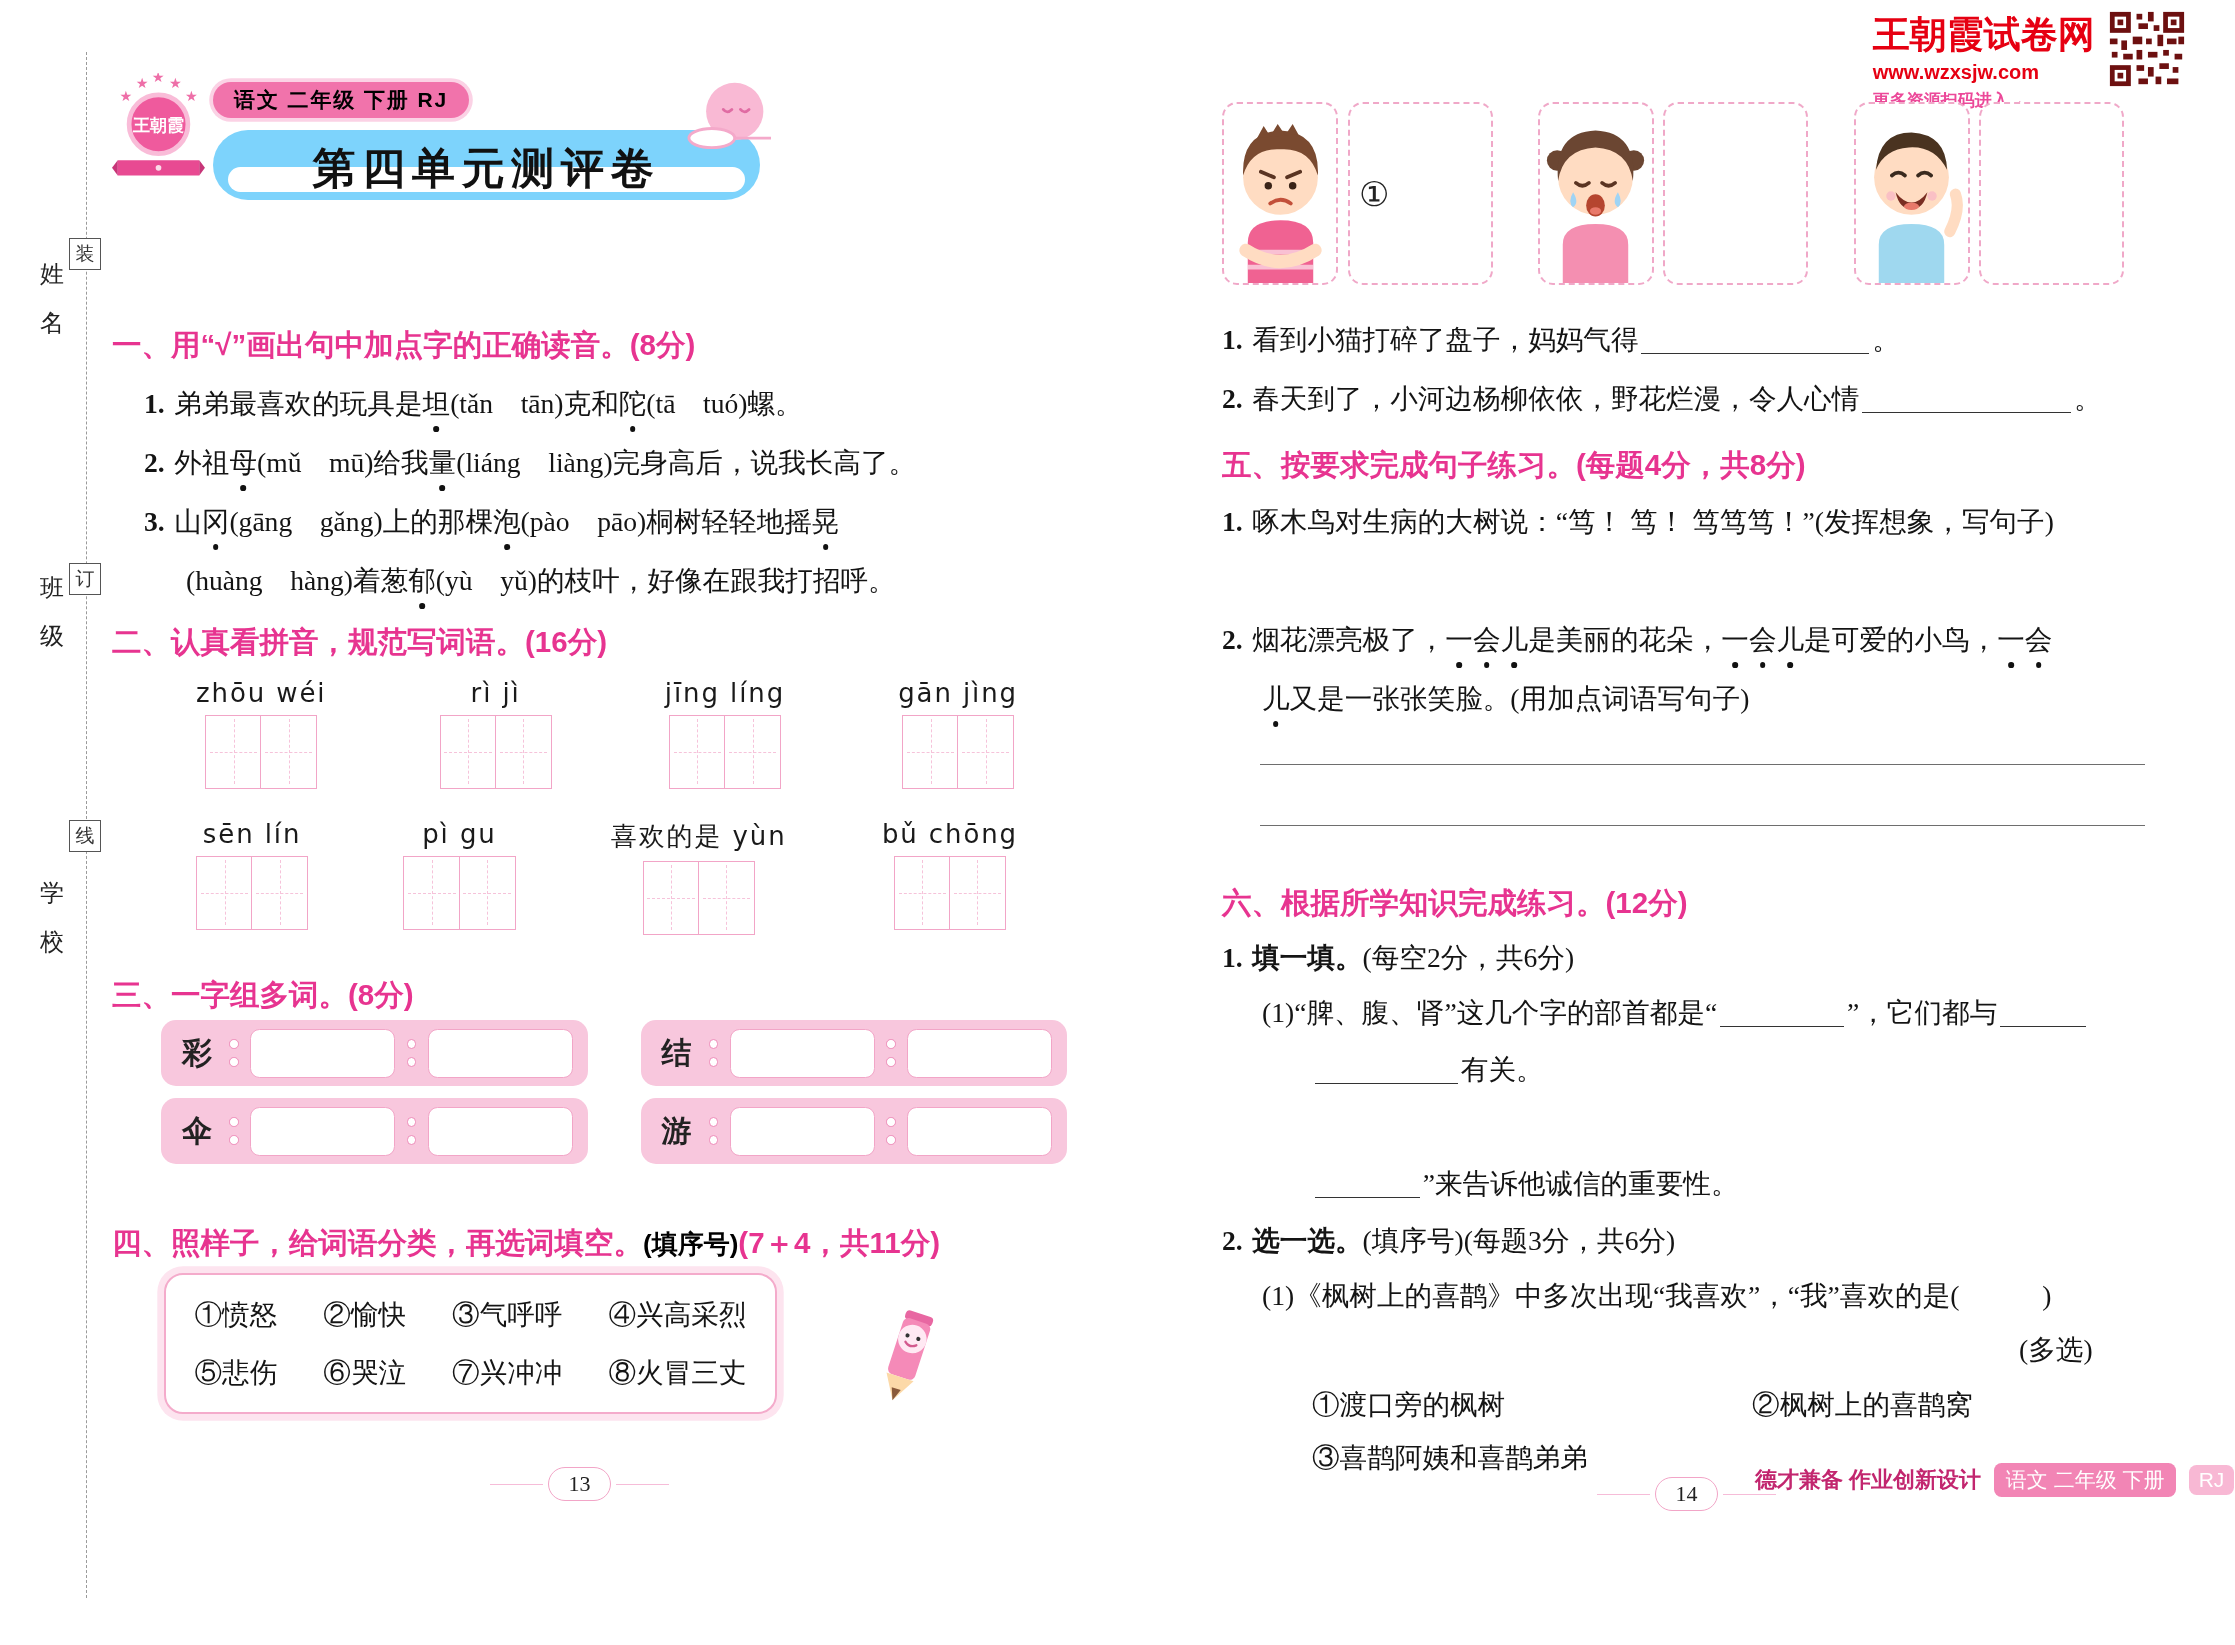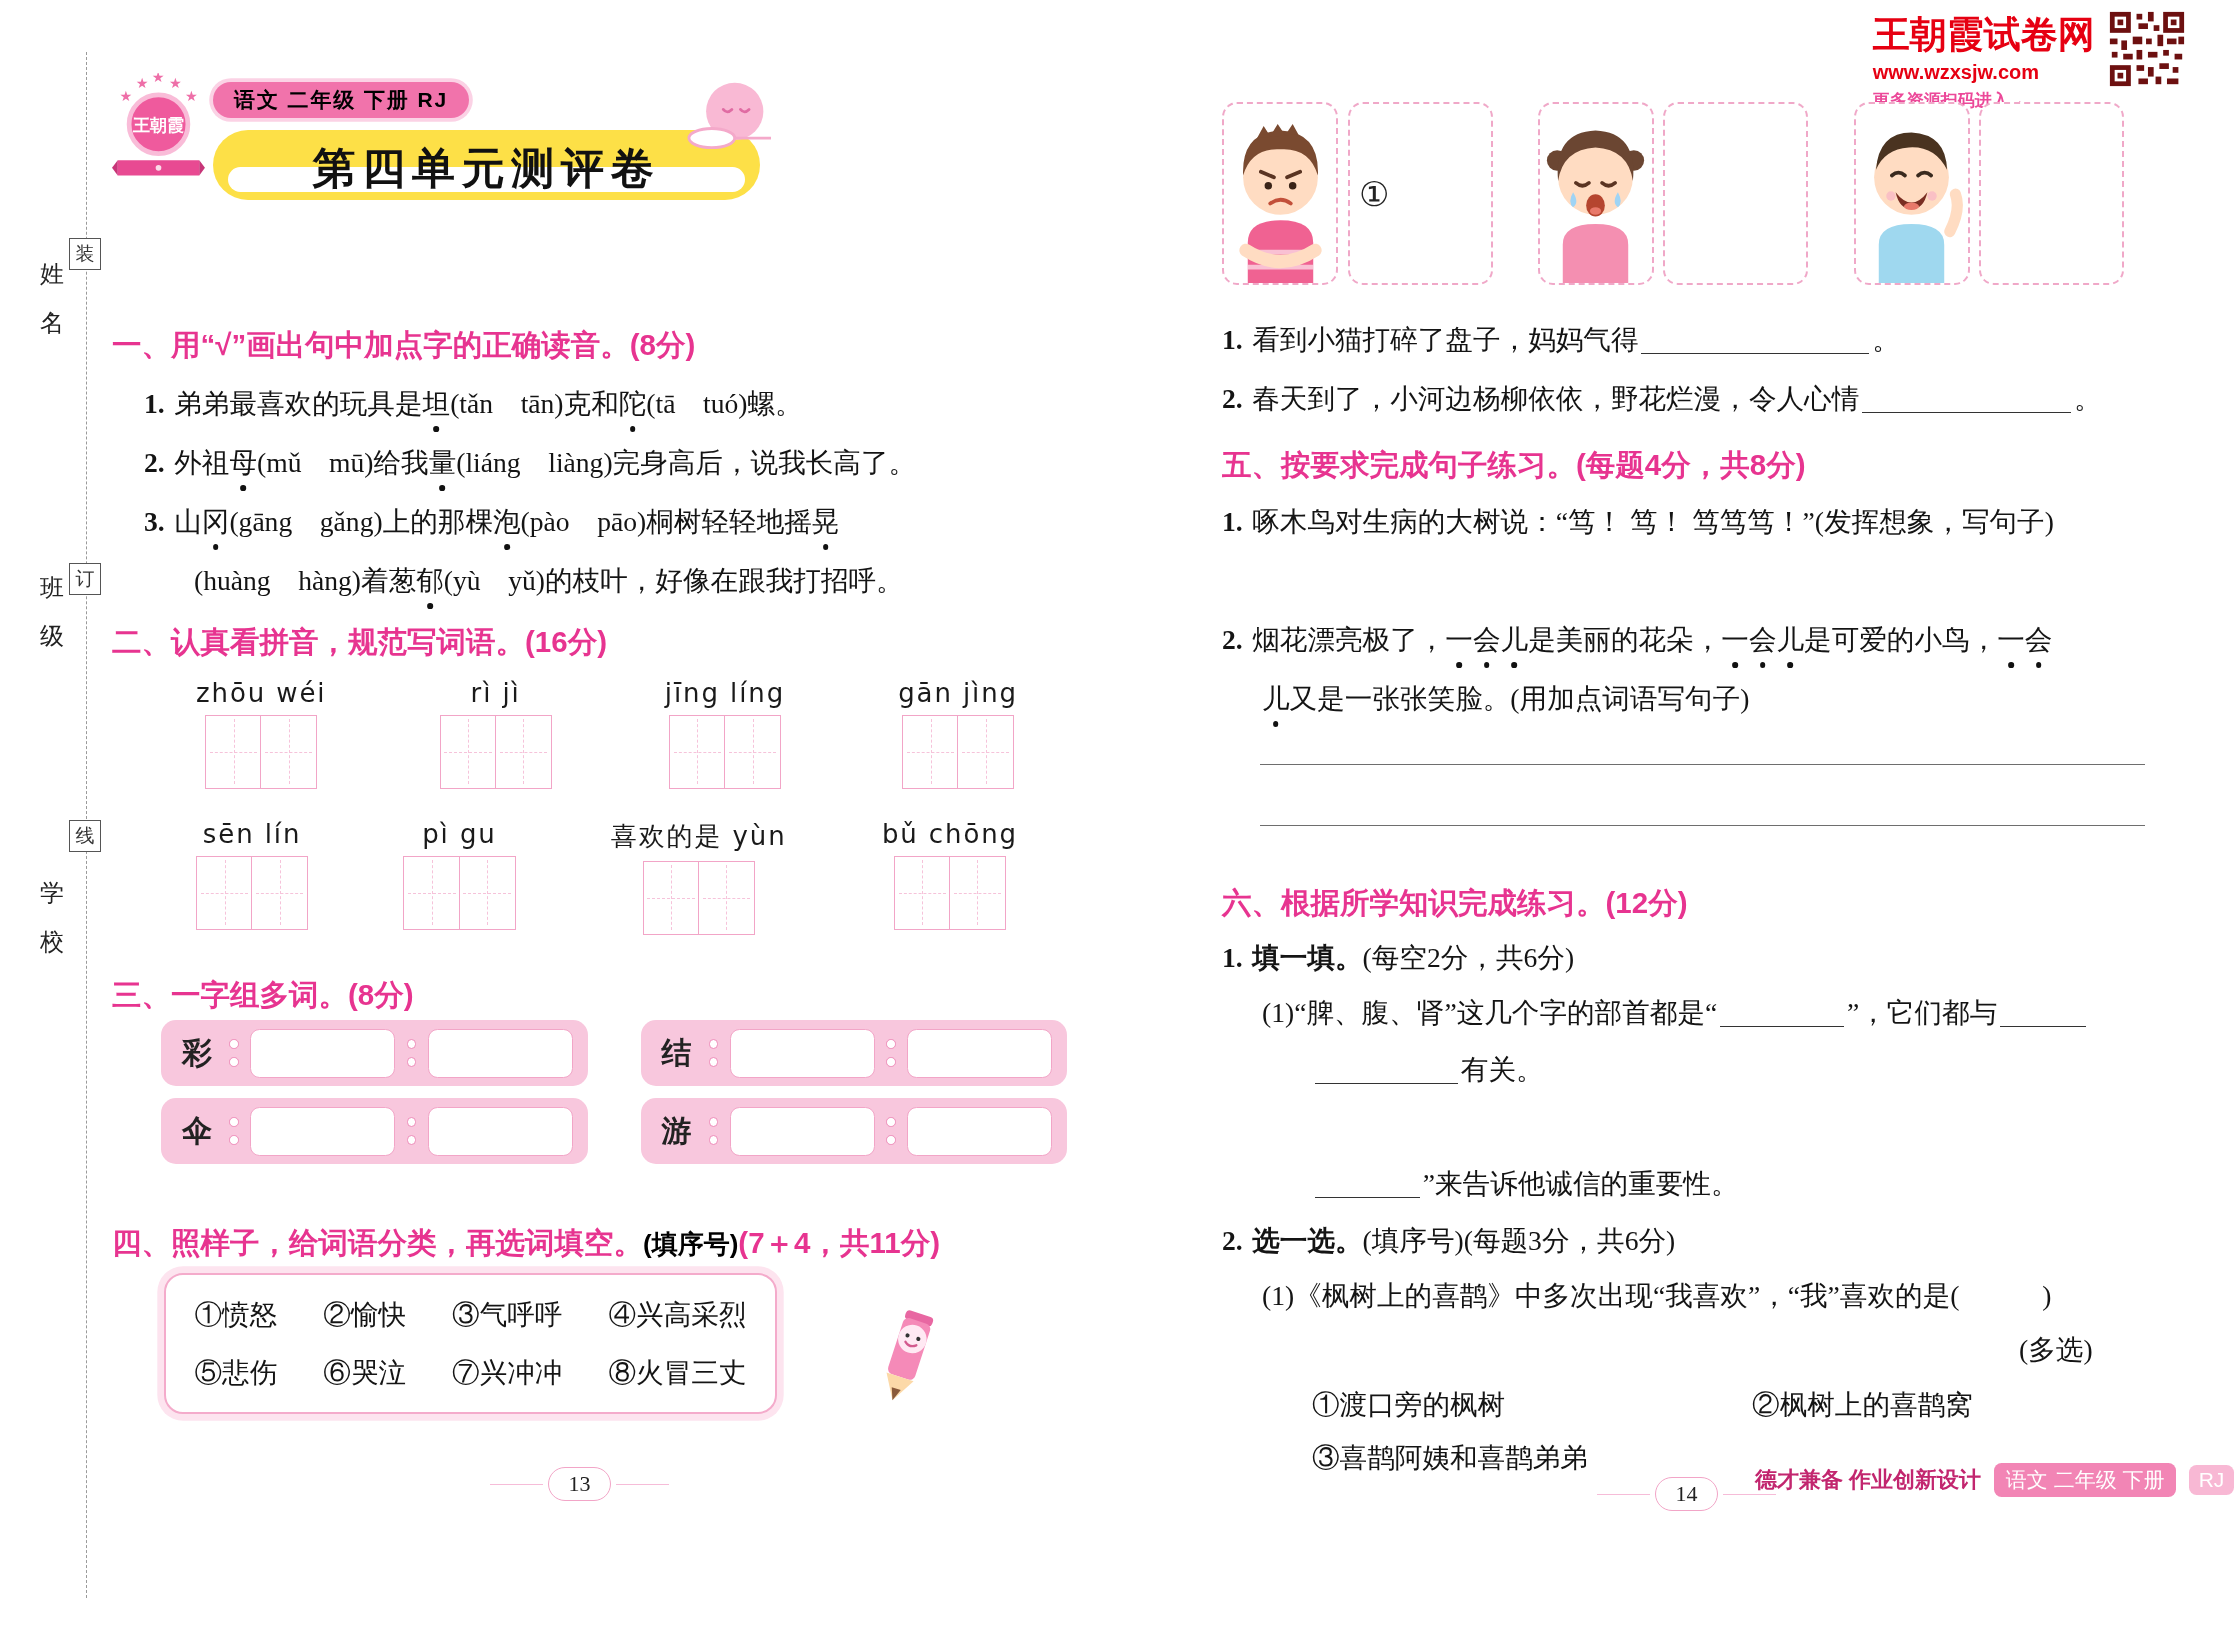--- a/index.html
+++ b/index.html
@@ -26,21 +26,21 @@
   .leftcol  { position:absolute; left:112px; top:71px;  width:1018px; height:1522px; }
   .rightcol { position:absolute; left:1222px; top:81px; width:942px;  height:1484px; }
 
   
   .emblem { position:absolute; left:0; top:1.9px; }
   .badge { position:absolute; left:101px; top:11.4px; height:36px; padding:0 21px;
            background:#f173ab; border-radius:18px; display:flex; align-items:center;
            font-family:"Liberation Sans",sans-serif; font-weight:700; font-size:21px;
            color:#000000; letter-spacing:1.9px; box-shadow:0 0 0 3.8px #fbd2e5; }
   .banner { position:absolute; left:101px; top:59px; width:547px; height:70px;
-            background:#fde047; border-radius:35px; }
+            background:#7dd3fc; border-radius:35px; }
   .banner .strip { position:absolute; left:15px; right:15px; bottom:7.6px; height:25px;
                    background:#fff; border-radius:12.4px; }
   .ptitle { position:absolute; left:0; right:0; top:9.5px; text-align:center;
             font-family:"Liberation Sans",sans-serif; font-weight:900; font-size:43px;
             letter-spacing:6.7px; color:#111; }
   .sun { position:absolute; left:573px; top:5.7px; }
   .scorerow { position:absolute; left:262px; top:195px; display:flex; gap:49px;
               font-size:26px; font-weight:700; color:#111; white-space:nowrap; }
 
   
@@ -205,21 +205,21 @@
     <div class="sechead" style="left:0; top:255px;">一、用“√”画出句中加点字的正确读音。(8分)</div>
     <div class="qline" style="left:32px; top:314px;">
       <span class="qnum">1.</span><span>弟弟最喜欢的玩具是<span class="dt">坦</span>(tǎn　tān)克和<span class="dt">陀</span>(tā　tuó)螺。</span>
     </div>
     <div class="qline" style="left:32px; top:373px;">
       <span class="qnum">2.</span><span>外祖<span class="dt">母</span>(mǔ　mū)给我<span class="dt">量</span>(liáng　liàng)完身高后，说我长高了。</span>
     </div>
     <div class="qline" style="left:32px; top:432px;">
       <span class="qnum">3.</span><span>山<span class="dt">冈</span>(gāng　gǎng)上的那棵<span class="dt">泡</span>(pào　pāo)桐树轻轻地摇<span class="dt">晃</span></span>
     </div>
-    <div class="qline" style="left:82px; top:491px;">
+    <div class="qline" style="left:74px; top:491px;">
       <span>(huàng　hàng)着葱<span class="dt">郁</span>(yù　yǔ)的枝叶，好像在跟我打招呼。</span>
     </div>
 
     <div class="sechead" style="left:0; top:552px;">二、认真看拼音，规范写词语。(16分)</div>
     <div class="pyrow" style="top:607px;">
       <div class="pygroup">
           <div class="pylabel">zhōu wéi</div>
         <div class="cells">
             <div class="wcell"></div>
             <div class="wcell"></div>

